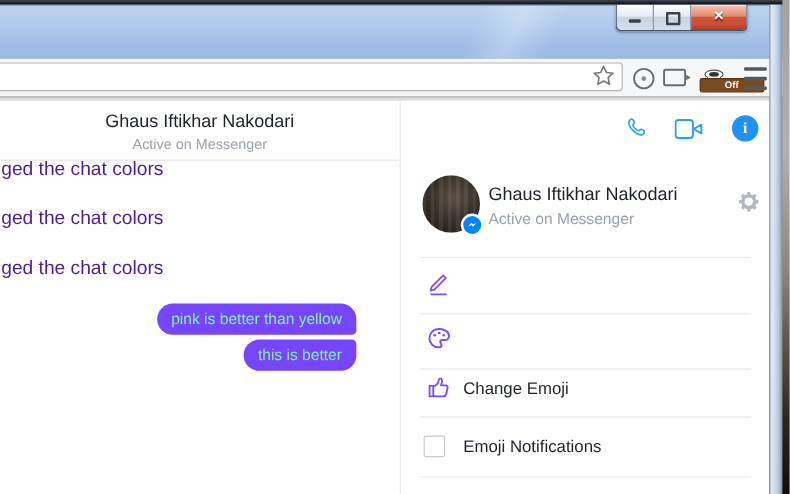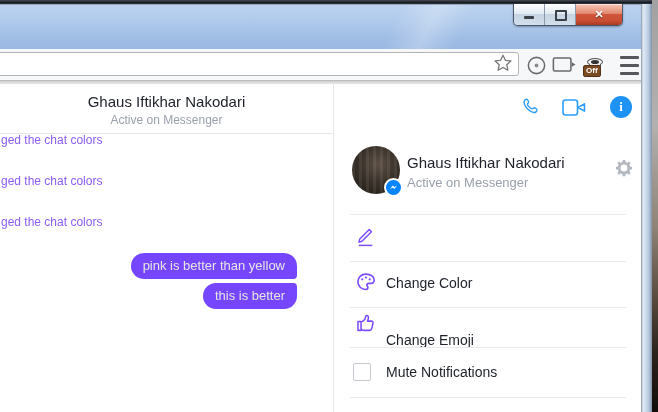--- a/index.html
+++ b/index.html
@@ -41,21 +41,21 @@
 
   
   .toolbar{position:absolute;left:0;top:49px;width:652px;height:31px;background:#f6f7f8;}
   .addressbar{position:absolute;left:-8px;top:3px;width:527px;height:24px;background:#fff;
     border:1px solid #b4b4b4;border-radius:3px;outline:none;font-size:12px;padding:0 26px 0 8px;
     box-sizing:border-box;color:#333;}
   .tb-icon{position:absolute;top:4px;width:24px;height:24px;display:flex;align-items:center;justify-content:center;cursor:pointer;}
   .chrome-strip{position:absolute;left:0;top:80px;width:641px;height:4px;
     background:linear-gradient(180deg,#cfcfcf 0%,#e8e8e8 100%);border-top:1px solid #bdbdbd;box-sizing:border-box;}
   .ext-badge{position:absolute;left:-4px;bottom:-3px;background:#7a4a21;border:1px solid #57331a;
-    color:#fff;font-size:8px;font-weight:bold;padding:0 2px;border-radius:2px;line-height:10px;}
+    color:#fff;font-size:8px;font-weight:bold;padding:0 20px;border-radius:2px;line-height:10px;}
   .cup{position:relative;width:18px;height:16px;}
   .cup-top{position:absolute;left:0;top:0;width:16px;height:8px;border-radius:50%;
     background:#f4f4f4;border:1.5px solid #555;box-sizing:border-box;}
   .cup-hole{position:absolute;left:4px;top:2px;width:8px;height:4px;border-radius:50%;background:#333;}
   .cup-body{position:absolute;left:2px;top:6px;width:12px;height:9px;background:#e9e9e9;border:1.5px solid #555;
     border-top:none;border-radius:0 0 3px 3px;box-sizing:border-box;}
   .hamburger span{display:block;width:19px;height:3px;background:#55585c;margin:2.5px 0;border-radius:1px;}
 
   
   .win-right-border{position:absolute;left:641px;top:4px;width:11px;height:408px;
@@ -63,22 +63,22 @@
 
   
   .page{position:absolute;left:0;top:84px;width:641px;height:328px;background:#fff;}
 
   
   .chat-col{position:absolute;left:0;top:0;width:334px;height:328px;border-right:1px solid #e4e6e9;box-sizing:border-box;overflow:hidden;}
   .chat-header{position:absolute;left:0;top:0;width:333px;height:49px;background:#fff;
     border-bottom:1px solid #e8e8e8;text-align:center;z-index:3;}
   .chat-name{margin-top:9px;font-size:15px;color:#1d2129;}
   .chat-status{margin-top:3px;font-size:12px;color:#9aa0ab;}
-  .sys-msg{position:absolute;left:1px;font-size:12px;color:#8b5cf6;white-space:nowrap;z-index:1;}
-  .bubble{position:absolute;right:36px;background:#7646ff;color:#e5e5e5;font-size:13px;line-height:16px;
+  .sys-msg{position:absolute;left:1px;font-size:16px;color:#4c1d95;white-space:nowrap;z-index:1;}
+  .bubble{position:absolute;right:36px;background:#7646ff;color:#86efac;font-size:13px;line-height:16px;
     padding:5px 12px;white-space:nowrap;z-index:2;}
   .bubble-1{top:169px;border-radius:14px 14px 4px 14px;}
   .bubble-2{top:199px;border-radius:14px 4px 14px 14px;}
   .bubble-3{top:292px;border-radius:14px;}
 
   
   .side{position:absolute;left:334px;top:0;width:307px;height:328px;background:#fff;}
   .call-icon{position:absolute;cursor:pointer;}
   .info-circle{position:absolute;left:276px;top:12px;width:22px;height:22px;border-radius:50%;
     background:#1f92f5;color:#fff;font-size:13px;font-weight:bold;text-align:center;line-height:22px;
@@ -212,31 +212,30 @@
       <div class="sep" style="top:177px;"></div>
 
       <div class="menu-icon" style="top:187px;">
         <svg width="22" height="22" viewBox="0 0 20 20">
             <path d="M10 2.8 C5.6 2.8 2.6 5.9 2.6 9.8 c0 3.9 3.2 7 7.2 7 1.1 0 1.9-.8 1.9-1.8 0-.5-.2-.9-.5-1.2 -.3-.3-.4-.6-.4-1 0-.9.8-1.6 1.7-1.6 h1.9 c1.9 0 3-1.5 3-3.1 C17.4 5.1 14.1 2.8 10 2.8 Z" fill="none" stroke="#7c4dff" stroke-width="1.5"></path>
             <circle cx="6.6" cy="7.6" r="1" fill="#7c4dff"></circle>
             <circle cx="10" cy="5.9" r="1" fill="#7c4dff"></circle>
             <circle cx="13.4" cy="7.6" r="1" fill="#7c4dff"></circle>
           </svg>
       </div>
-      <div class="menu-label" style="top:191px;">Change Color</div>
       <div class="sep" style="top:223px;"></div>
 
       <div class="menu-icon" style="top:227px;">
         <svg width="22" height="22" viewBox="0 0 20 20">
             <path d="M2.7 9.6 h2.8 v8 h-2.8 z M5.5 16.6 c.5.7 1.2 1 2.2 1 h5.5 c1 0 1.8-.7 2-1.6 l1.2-4.9 c.2-1-.5-1.9-1.5-1.9 h-3.6 c0 0 .9-1.8.9-3.2 0-1.6-1.3-2.4-2.1-1.7 -.4.3-.4.8-.5 1.3 -.2 1.7-1.4 3.5-4.1 4.5" fill="none" stroke="#7c4dff" stroke-width="1.4" stroke-linejoin="round"></path>
           </svg>
       </div>
-      <div class="menu-label" style="top:248px;">Change Emoji</div>
+      <div class="menu-label" style="top:231px;">Change Emoji</div>
       <div class="sep" style="top:263px;"></div>
 
       <div class="checkbox"></div>
-      <div class="menu-label" style="top:280px;">Mute Notifications</div>
+      <div class="menu-label" style="top:280px;">Emoji Notifications</div>
       <div class="sep" style="top:313px;"></div>
     </div>
   </div>
 
   <div class="win-right-border"></div>
 </div>
 
 </body></html>

